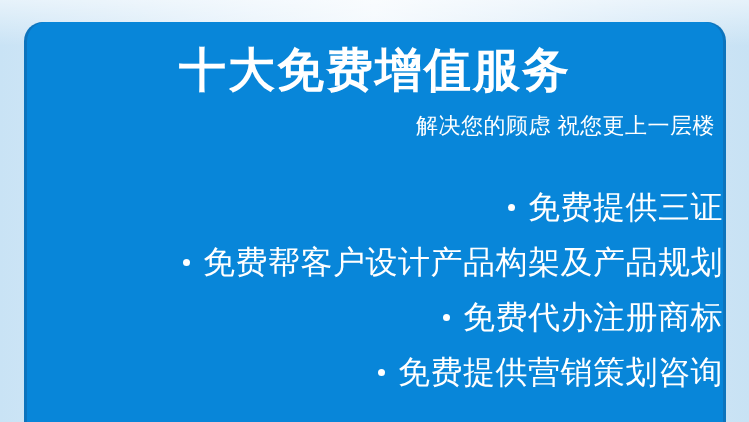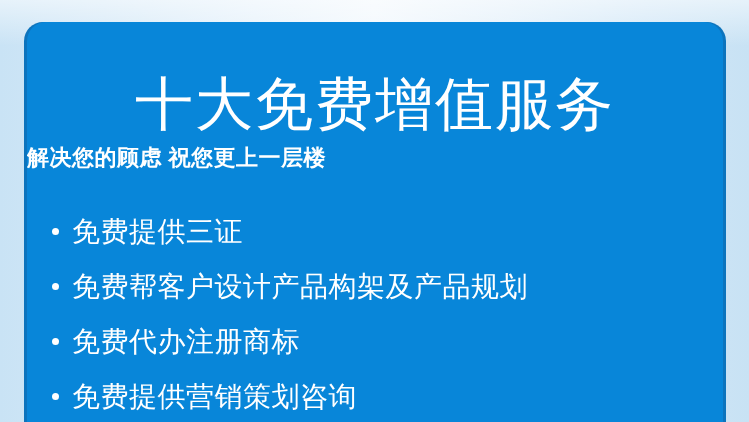--- a/index.html
+++ b/index.html
@@ -51,57 +51,58 @@
   }
 
   .card-inner {
     position: relative;
     width: 100%;
     height: 100%;
   }
 
   .title {
     margin: 0;
-    padding-top: 51px;
+    padding-top: 23px;
     text-align: center;
     color: #ffffff;
-    font-size: 58px;
+    font-size: 47px;
     line-height: 1.08;
-    font-weight: 400;
+    font-weight: 700;
     letter-spacing: 2px;
     white-space: nowrap;
   }
 
   .subtitle {
-    margin: 0;
+    margin: 8px;
     padding-top: 9px;
-    text-align: left;
+    text-align: right;
     color: #ffffff;
     font-size: 22px;
     line-height: 1.2;
-    font-weight: 700;
+    font-weight: 400;
     letter-spacing: 0.5px;
     white-space: nowrap;
   }
 
   .benefits {
     list-style: none;
     margin: 0;
     padding: 33px 0 0 23px;
   }
 
   .benefit-item {
     display: flex;
     align-items: center;
     height: 55px;
     color: #ffffff;
-    font-size: 28px;
+    font-size: 32px;
     font-weight: 400;
     letter-spacing: 0.5px;
     white-space: nowrap;
+    justify-content: flex-end;
   }
 
   .bullet {
     display: inline-block;
     width: 7px;
     height: 7px;
     min-width: 7px;
     border-radius: 50%;
     background: #ffffff;
     margin-right: 13px;

